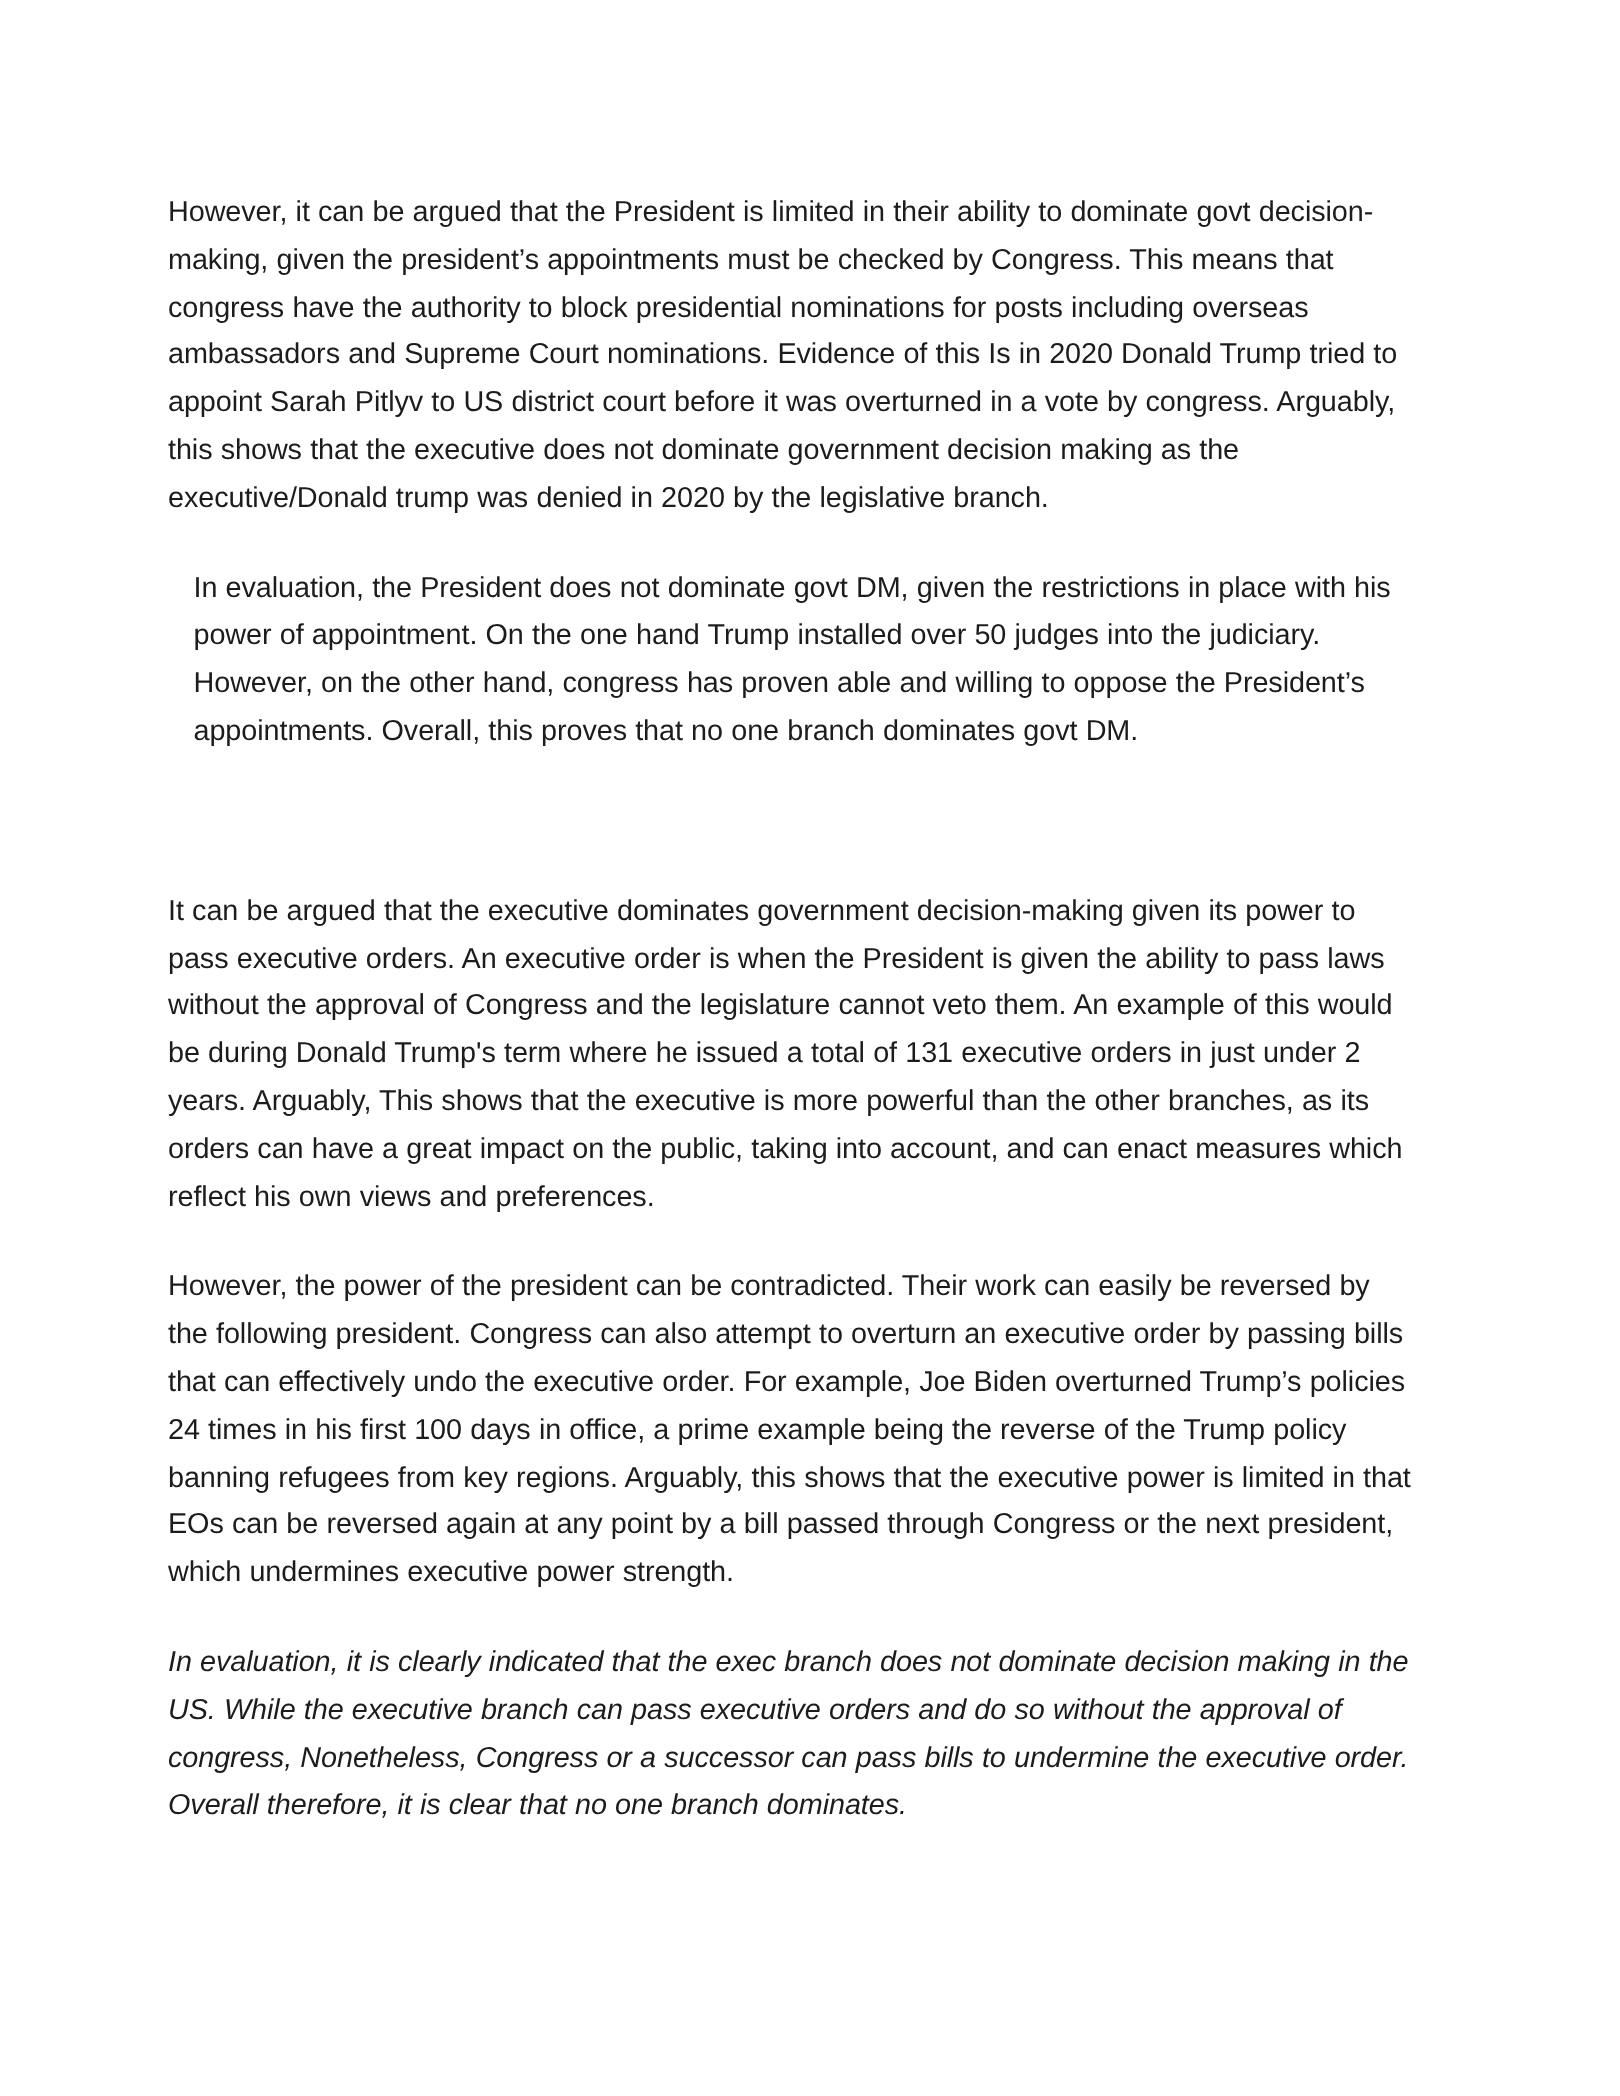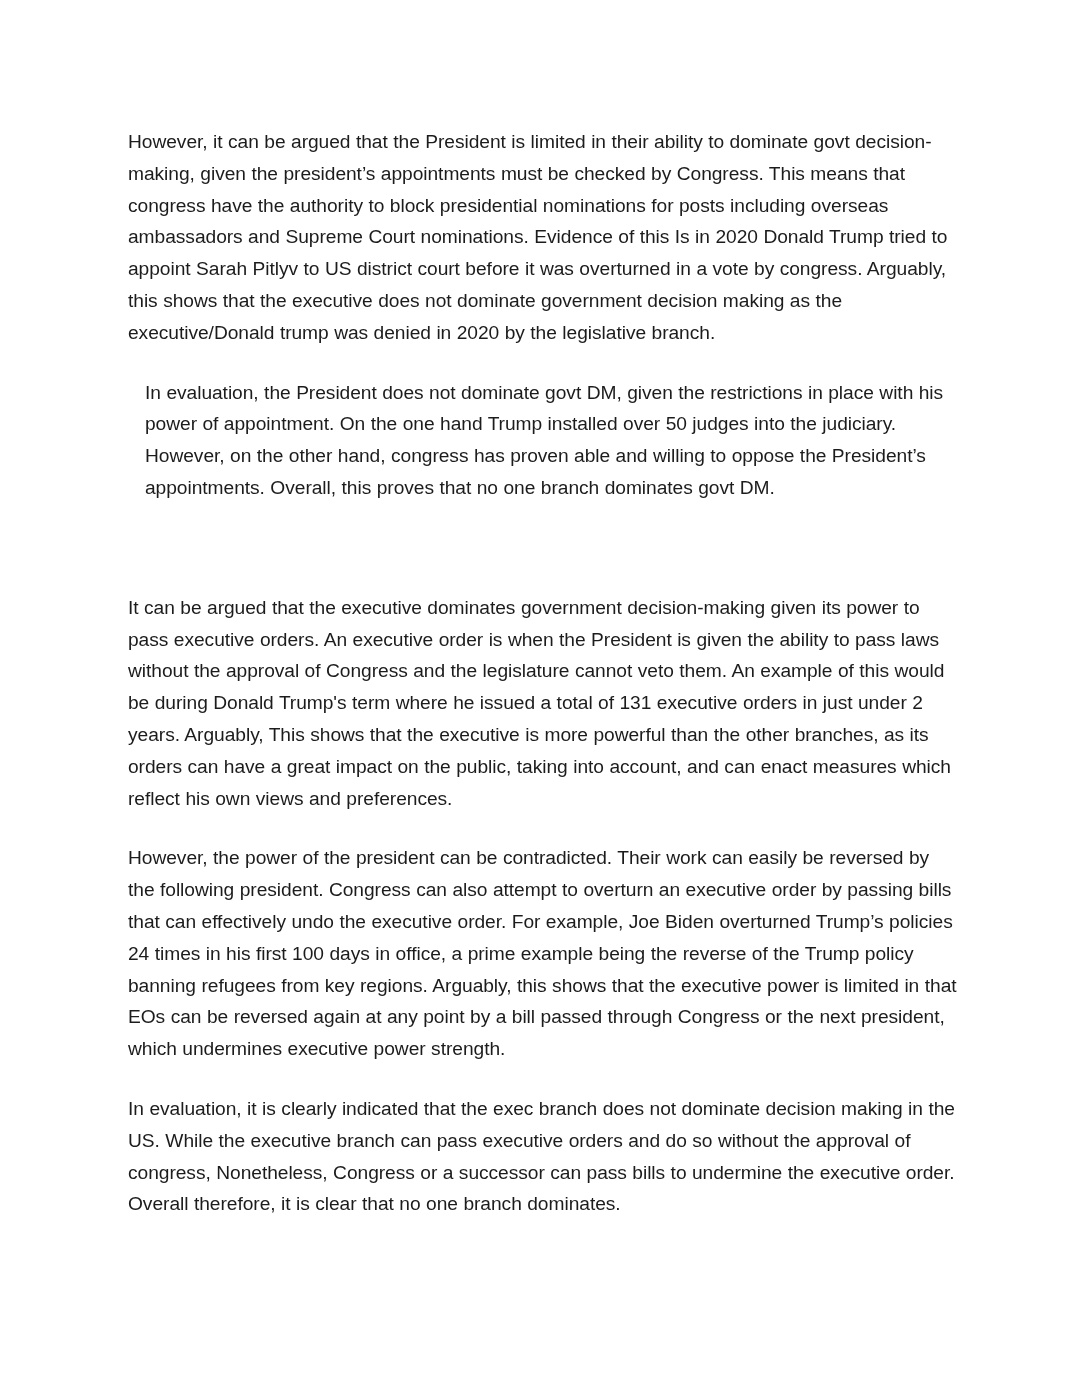--- a/index.html
+++ b/index.html
@@ -15,41 +15,42 @@
   }
   .page {
     position: relative;
     width: 1080px;
     height: 1397px;
     background: #ffffff;
     box-sizing: border-box;
   }
   .doc-body {
     position: absolute;
-    left: 128px;
+    left: 112px;
     top: 126px;
     width: 830px;
   }
   .para {
     margin: 0 0 28px 0;
     font-size: 19.2px;
     line-height: 31.8px;
     color: #1c1c1c;
     text-align: left;
     letter-spacing: -0.05px;
     word-spacing: 0.2px;
     font-weight: 400;
     -webkit-font-smoothing: antialiased;
   }
   .para.gap-large {
     margin-bottom: 88px;
     margin-left: 17px;
   }
   .para.last {
     margin-bottom: 14px;
+    font-style: italic;
   }
 </style>
 </head>
 <body>
 
 <div class="page">
   <div class="doc-body">
     <p class="para">However, it can be argued that the President is limited in their ability to dominate govt decision-making, given the president’s appointments must be checked by Congress. This means that congress have the authority to block presidential nominations for posts including overseas ambassadors and Supreme Court nominations. Evidence of this Is in 2020 Donald Trump tried to appoint Sarah Pitlyv to US district court before it was overturned in a vote by congress. Arguably, this shows that the executive does not dominate government decision making as the executive/Donald trump was denied in 2020 by the legislative branch.</p>
     <p class="para gap-large">In evaluation, the President does not dominate govt DM, given the restrictions in place with his power of appointment. On the one hand Trump installed over 50 judges into the judiciary. However, on the other hand, congress has proven able and willing to oppose the President’s appointments. Overall, this proves that no one branch dominates govt DM.</p>
     <p class="para">It can be argued that the executive dominates government decision-making given its power to pass executive orders. An executive order is when the President is given the ability to pass laws without the approval of Congress and the legislature cannot veto them. An example of this would be during Donald Trump's term where he issued a total of 131 executive orders in just under 2 years. Arguably, This shows that the executive is more powerful than the other branches, as its orders can have a great impact on the public, taking into account, and can enact measures which reflect his own views and preferences.</p>

